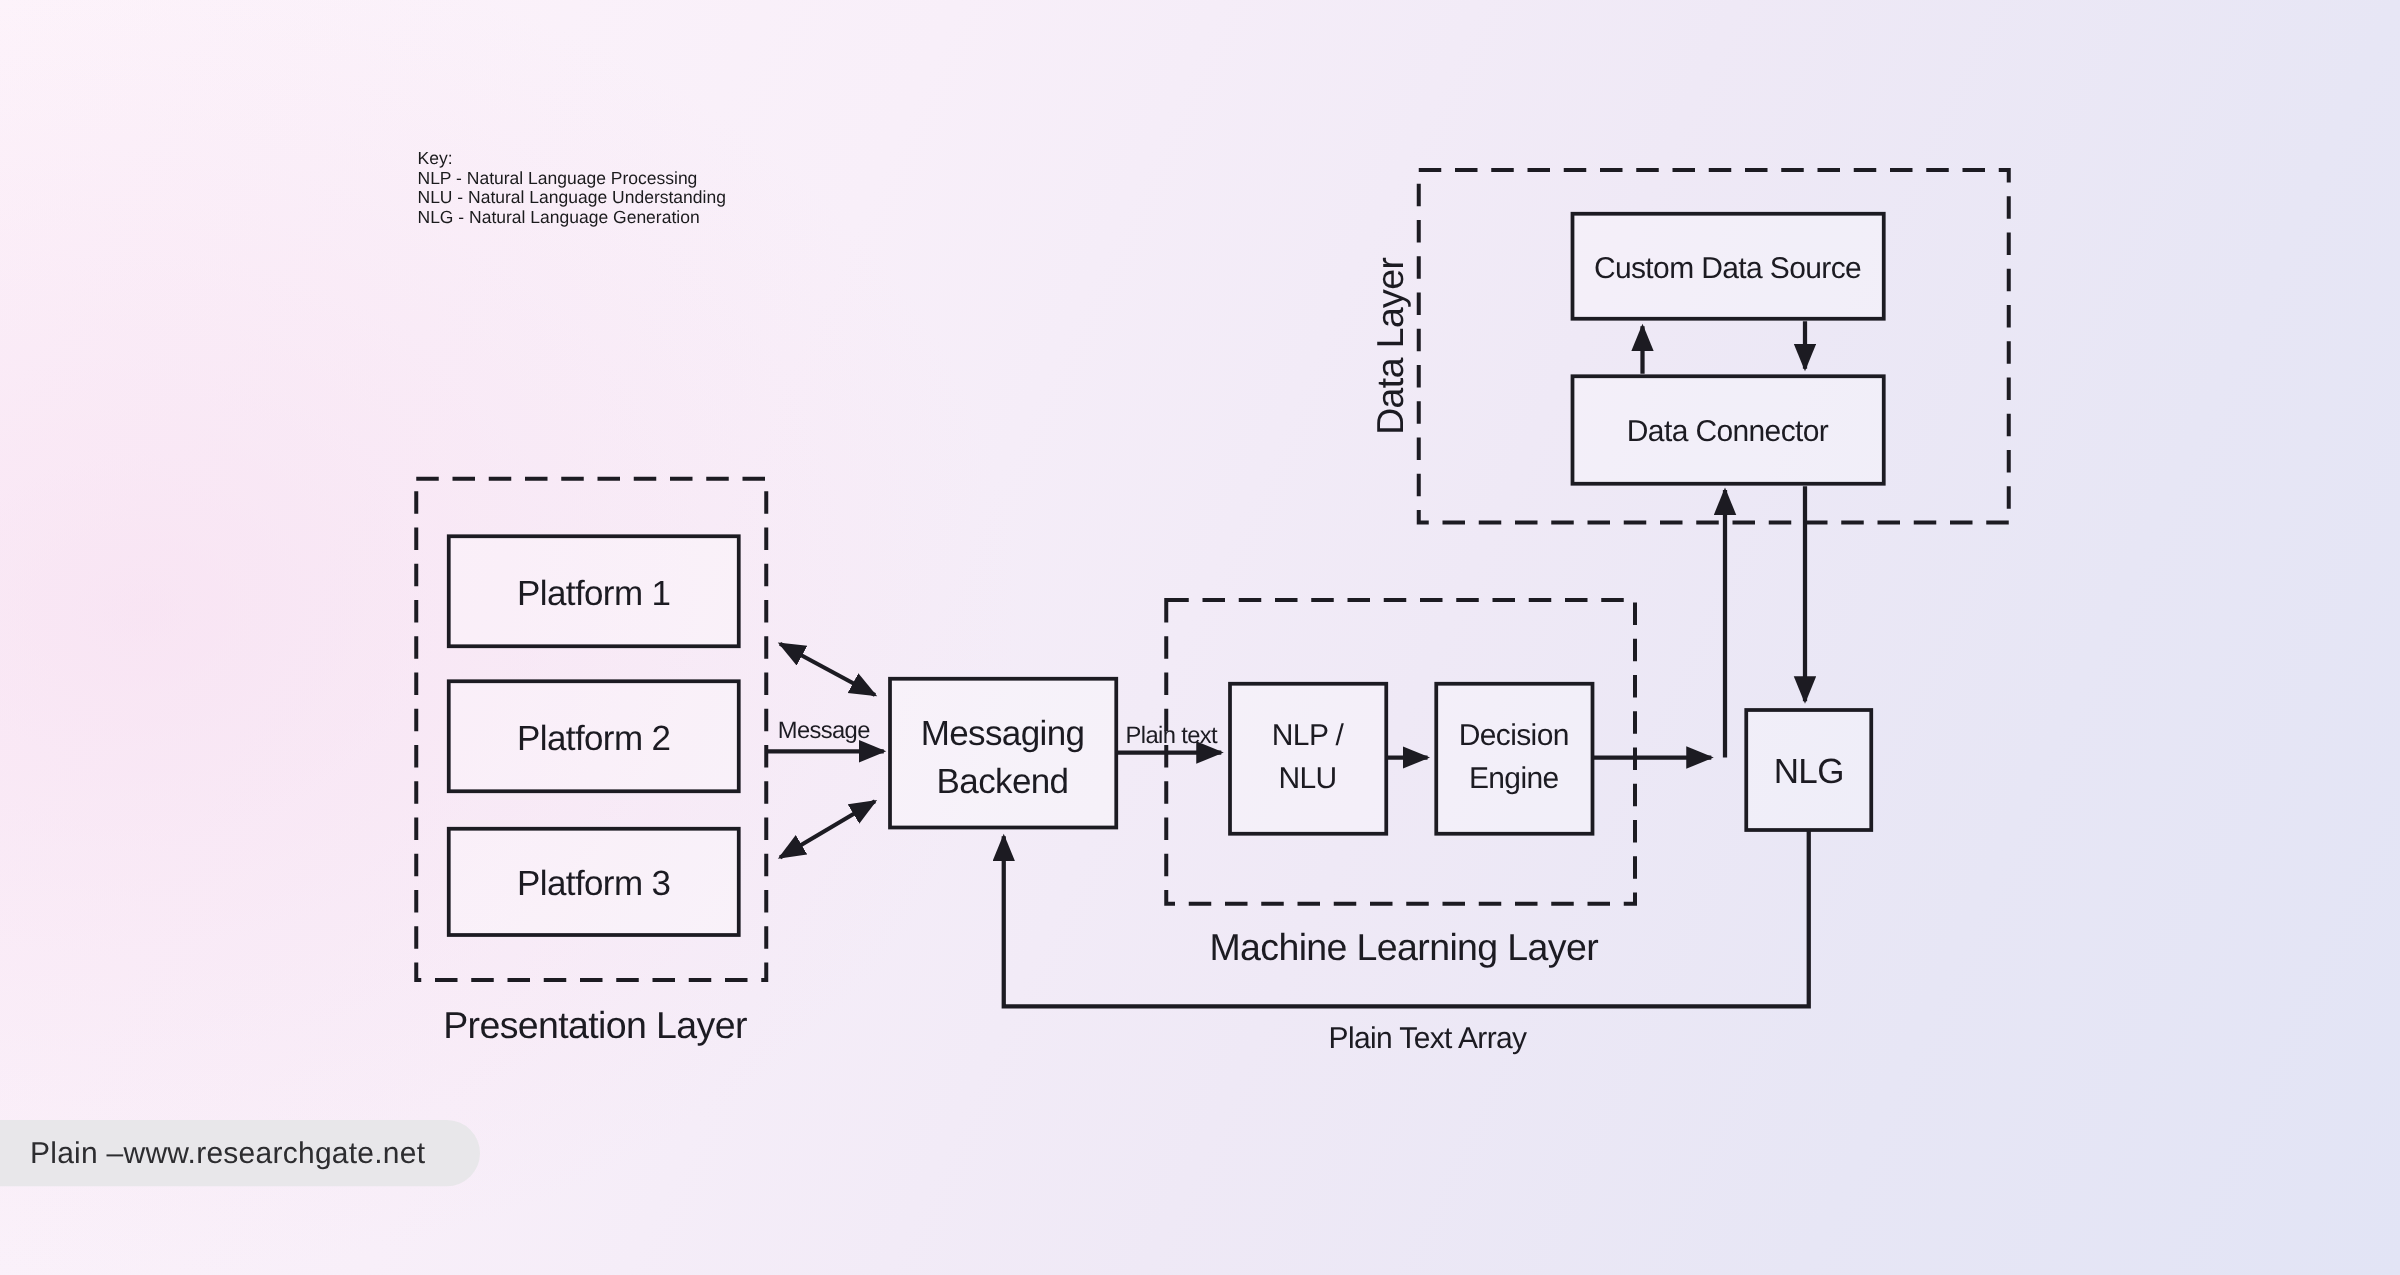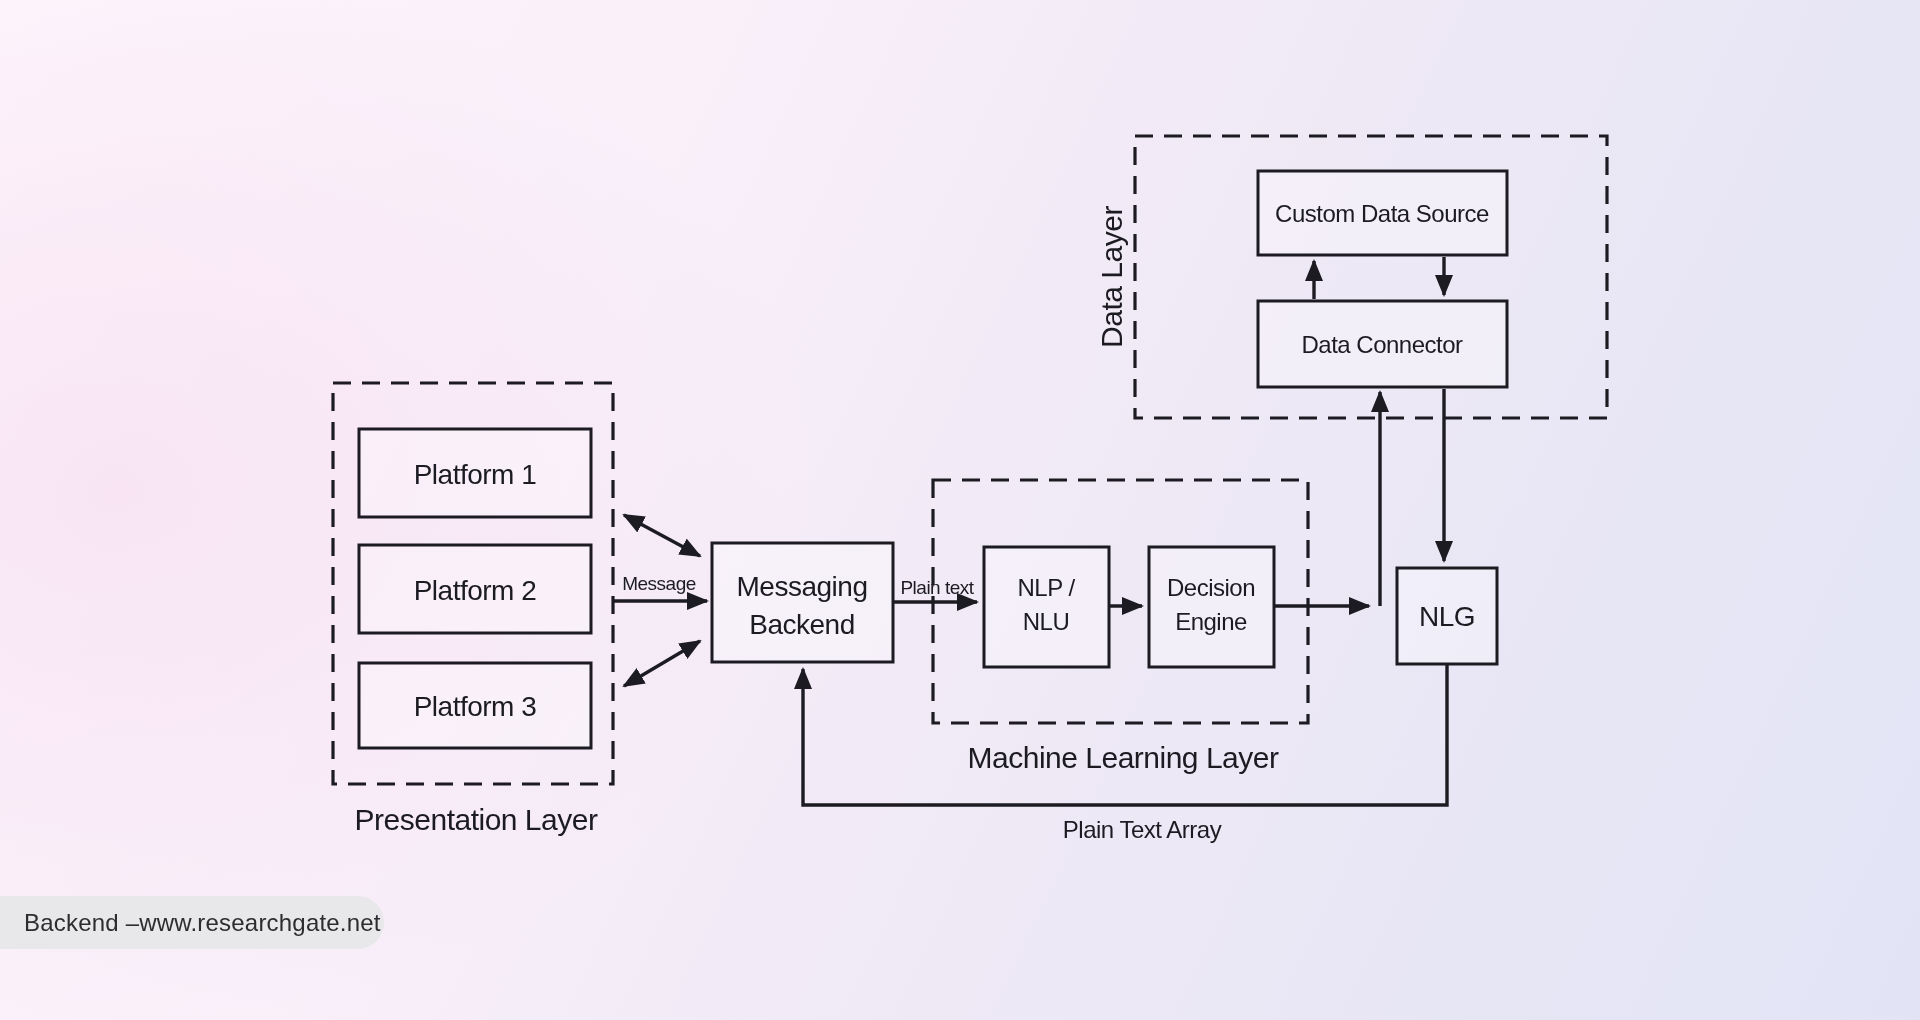--- a/index.html
+++ b/index.html
@@ -76,20 +76,26 @@
     color: #2d2d30;
     letter-spacing: 0.2px;
   }
   .source-pill .url { }
 </style>
 </head>
 <body>
 
 <div class="canvas">
 
+  <div class="key-block">
+    <div>Key:</div>
+    <div>NLP - Natural Language Processing</div>
+    <div>NLU - Natural Language Understanding</div>
+    <div>NLG - Natural Language Generation</div>
+  </div>
 
   <svg class="diagram" width="1920" height="1020" viewBox="0 0 1920 1020">
     <defs>
       <marker id="ah" markerUnits="userSpaceOnUse" markerWidth="24" markerHeight="20" refX="20" refY="9" orient="auto-start-reverse">
         <path d="M0,0 L22,9 L0,18 Z" fill="#1c1b22"></path>
       </marker>
     </defs>
 
     <rect class="dashed-box" x="333" y="383" width="280" height="401"></rect>
     <rect class="box" x="359" y="429" width="232" height="88"></rect>
@@ -139,17 +145,17 @@
     <line class="edge" x1="1444" y1="389" x2="1444" y2="561" marker-end="url(#ah)"></line>
 
     <rect class="box" x="1397" y="568" width="100" height="96"></rect>
     <text class="node-label" x="1447" y="626" text-anchor="middle">NLG</text>
 
     <path class="edge" d="M1447,664 L1447,805 L803,805 L803,669" marker-end="url(#ah)"></path>
     <text class="edge-label-lg" x="1142" y="838" text-anchor="middle">Plain Text Array</text>
   </svg>
 
   <div class="source-pill">
-    <span>Backend –</span>
+    <span>Plain –</span>
     <span class="url">www.researchgate.net</span>
   </div>
 
 </div>
 
 </body></html>

